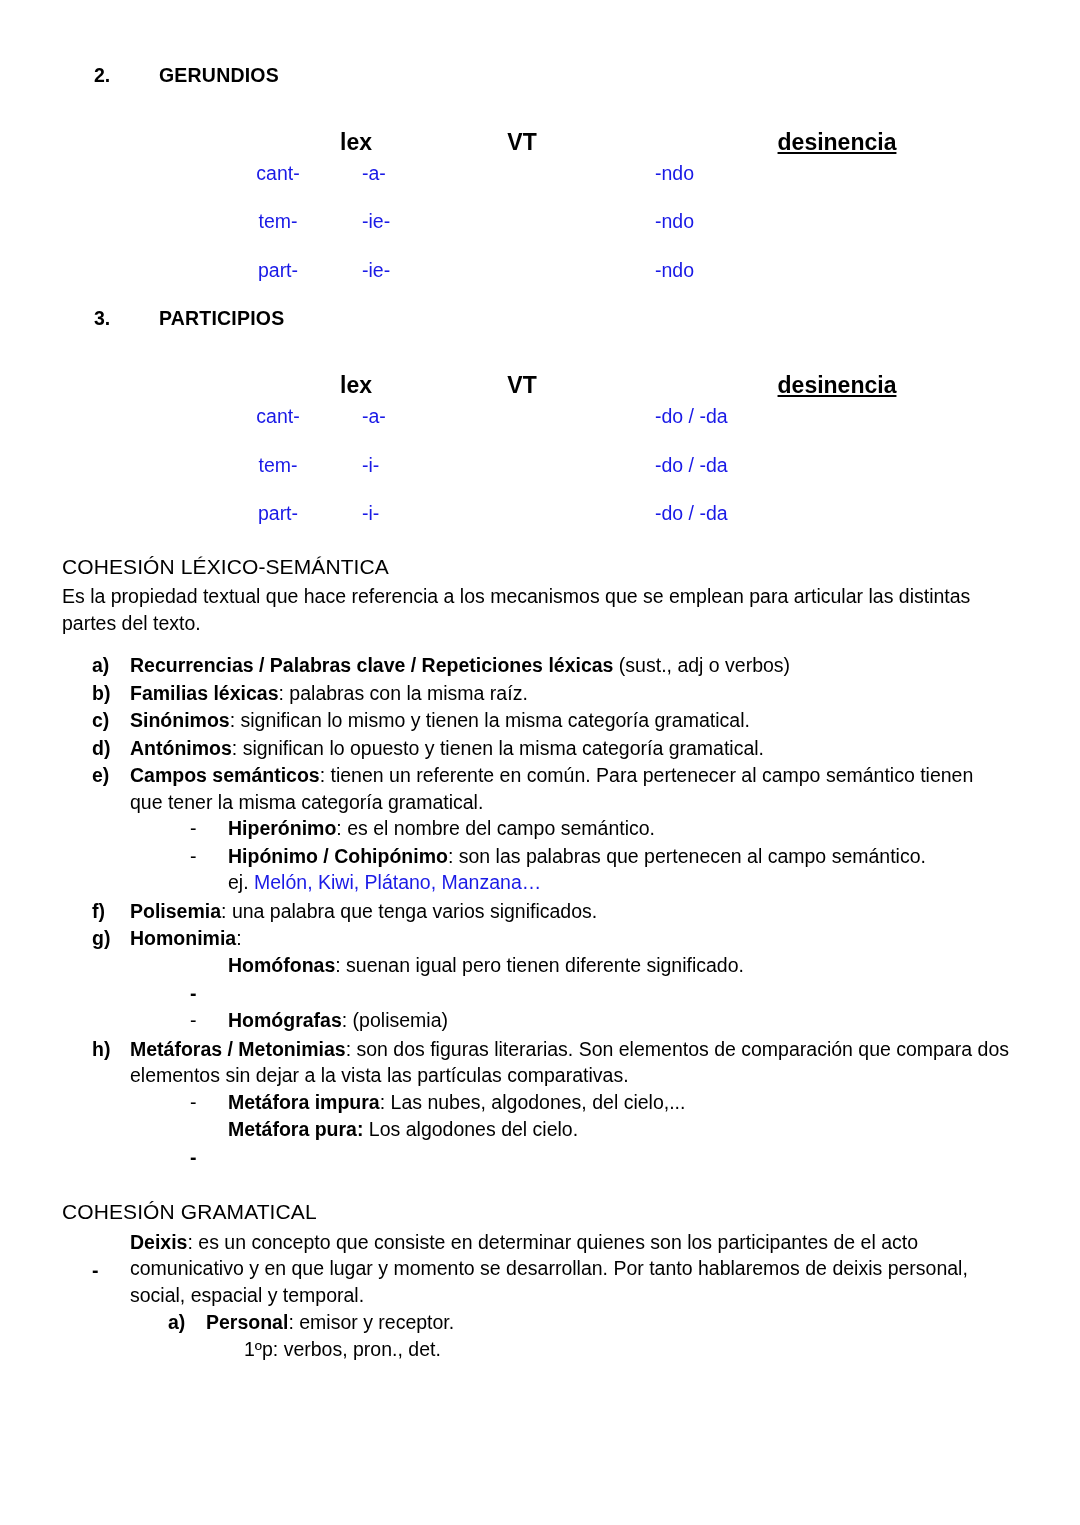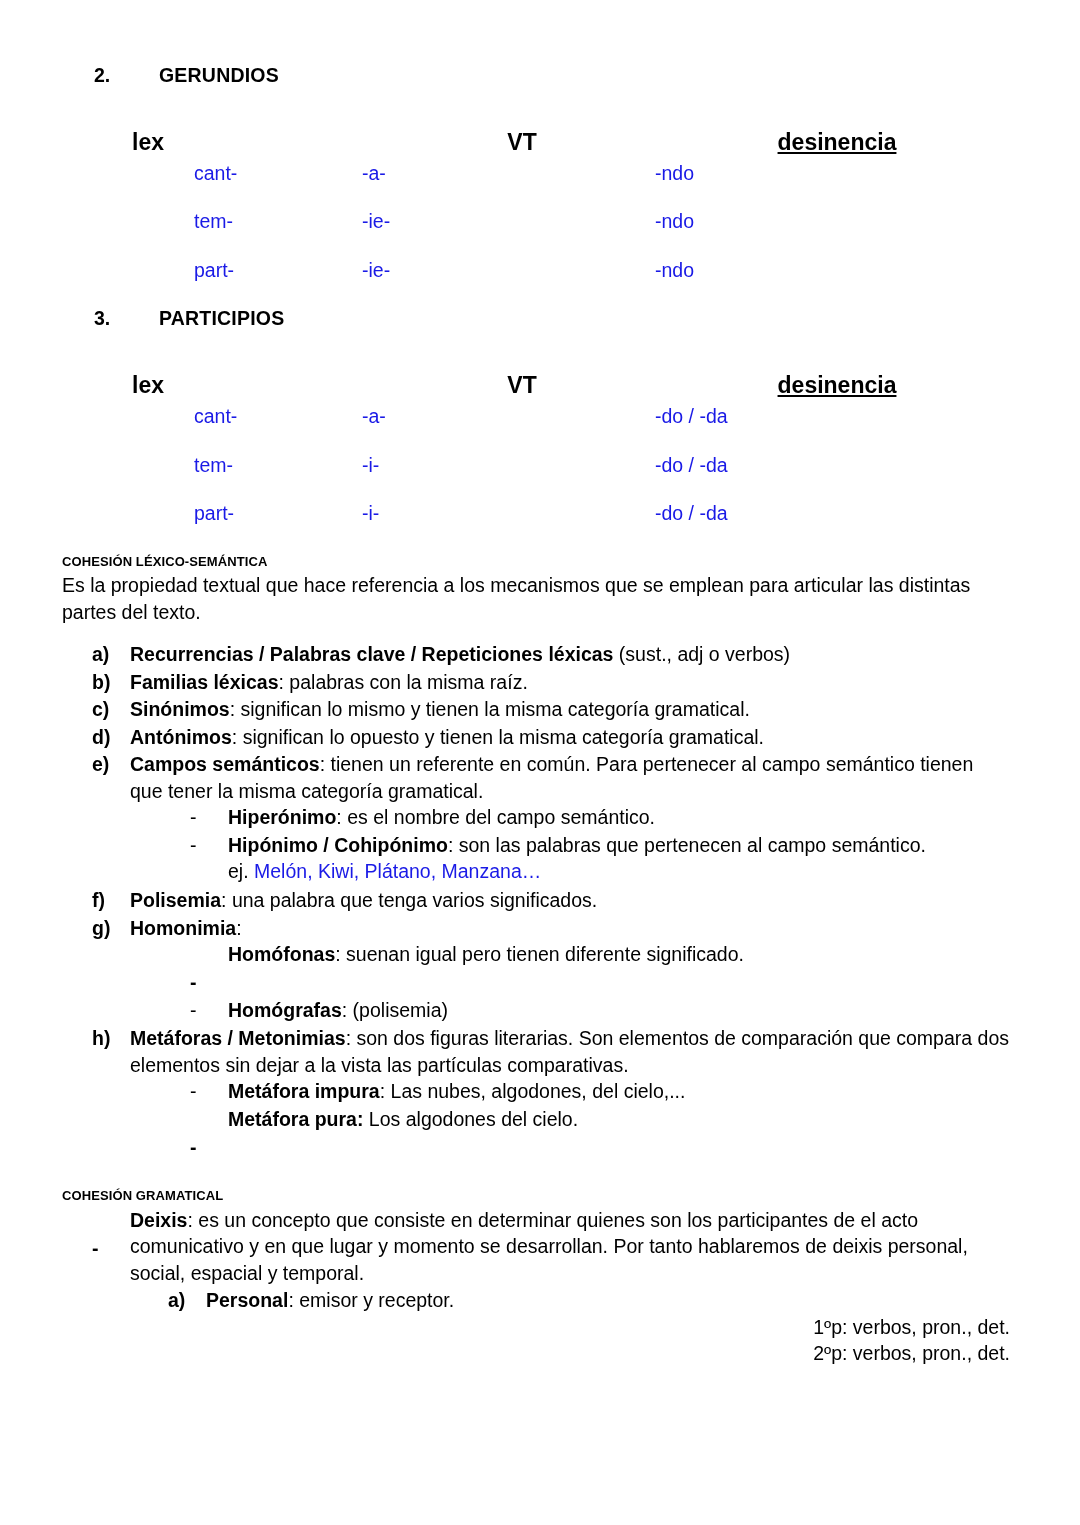--- a/index.html
+++ b/index.html
@@ -51,33 +51,33 @@
     display: flex;
     align-items: baseline;
   }
   .conj-head {
     margin-bottom: 2px;
   }
   .conj-head .c1, .conj-head .c2, .conj-head .c3 {
     font-weight: bold;
     font-size: 23px;
   }
-  .conj-head .c1 { width: 240px; text-align: left; }
+  .conj-head .c1 { width: 240px; text-align: right; }
   .conj-head .c2 { width: 300px; text-align: center; margin-top: 32px; }
   .conj-head .c3 { width: 330px; text-align: center; text-decoration: underline; }
 
   .conj-row { margin-bottom: 22px; }
-  .conj-row .c1 { width: 230px; padding-left: 62px; box-sizing: border-box; }
+  .conj-row .c1 { width: 230px; padding-left: 62px; box-sizing: border-box; text-align: center; }
   .conj-row .c2 { width: 293px; }
   .conj-row .c3 { width: 330px; }
 
   
   h2.section-heading {
-    font-size: 13px;
-    font-weight: bold;
+    font-size: 21px;
+    font-weight: normal;
     margin: 26px 0 2px 0;
     letter-spacing: 0.1px;
   }
   p.para {
     margin: 0 0 0 0;
   }
 
   
   ol.lettered {
     list-style: none;
@@ -107,21 +107,20 @@
     align-items: flex-start;
     margin-bottom: 1px;
   }
   ul.dashed > li > .marker {
     flex: 0 0 38px;
   }
   ul.dashed > li > .content { flex: 1; }
 
   .ej-line {
     padding-left: 38px;
-    text-align: right;
   }
 
   .sub-block { margin-top: 1px; }
 
   ol.lettered.inner {
     padding-left: 60px;
     margin-top: 1px;
   }
 </style>
 </head>
@@ -279,21 +278,20 @@
     <li>
       <span class="marker bold">-</span>
       <span class="content">
         <span class="bold">Deixis</span><span>: es un concepto que consiste en determinar quienes son los participantes de el acto comunicativo y en que lugar y momento se desarrollan. Por tanto hablaremos de deixis personal, social, espacial y temporal.</span>
         <ol class="lettered inner" style="margin-top:1px;padding-left:38px;">
           <li>
             <span class="marker">a)</span>
             <span class="content">
               <span class="bold">Personal</span><span>: emisor y receptor.</span>
               <div class="ej-line">1ºp: verbos, pron., det.</div>
-              <div class="ej-line">2ºp: verbos, pron., det.</div>
             </span>
           </li>
         </ol>
       </span>
     </li>
   </ul>
 
 </div>
 
 </body></html>

